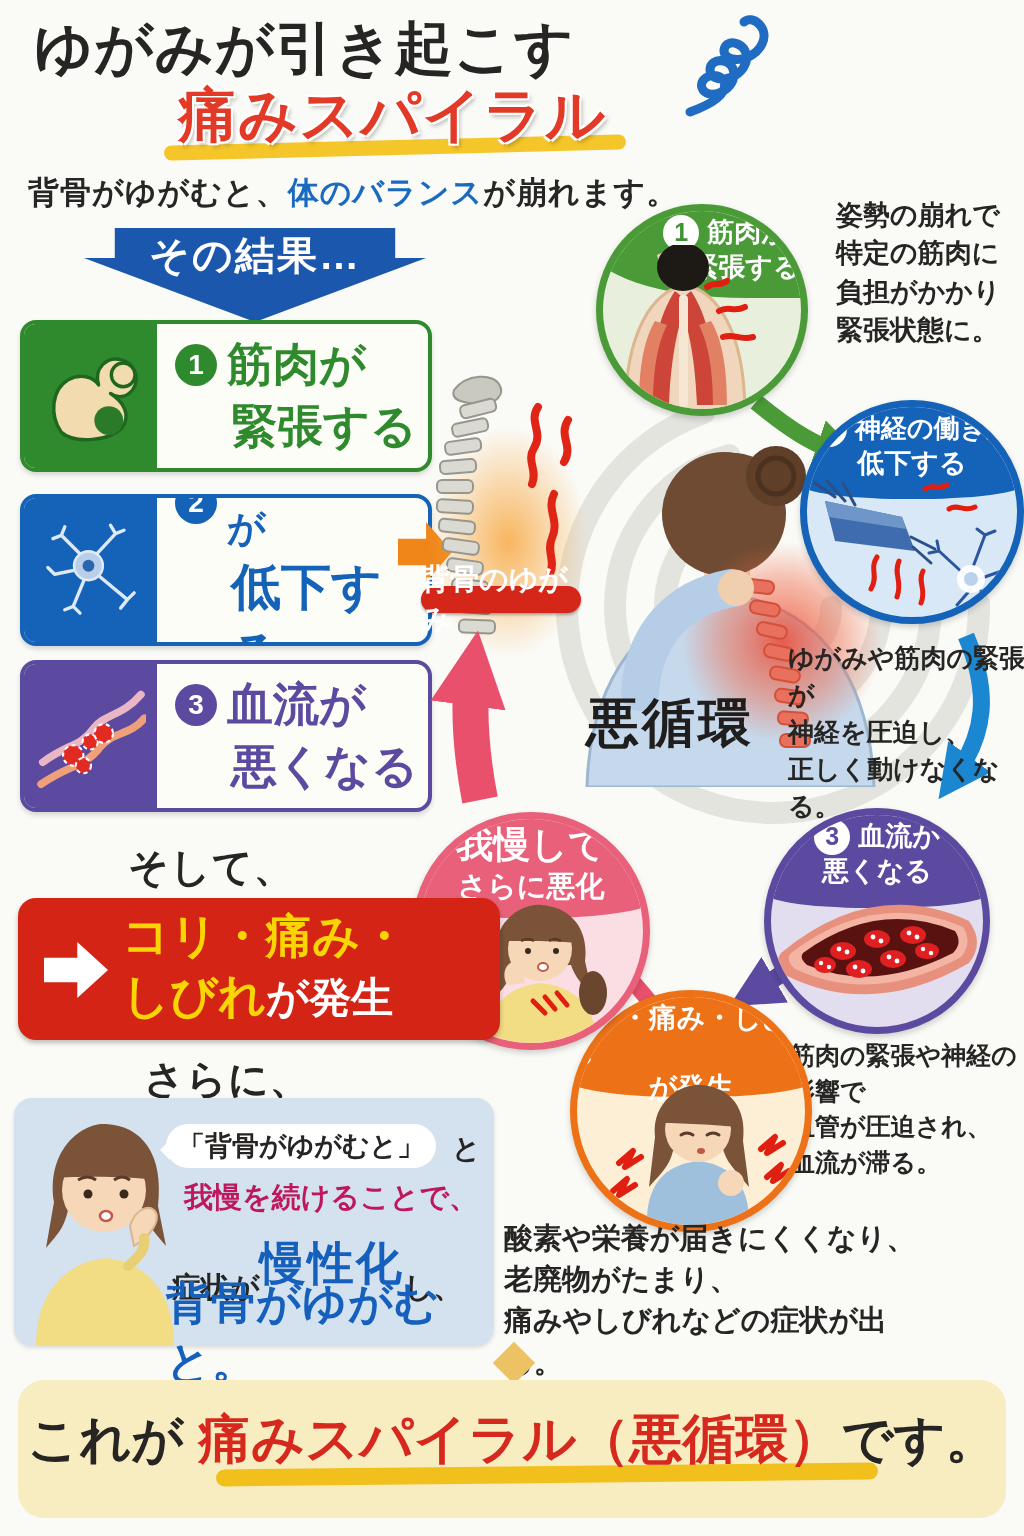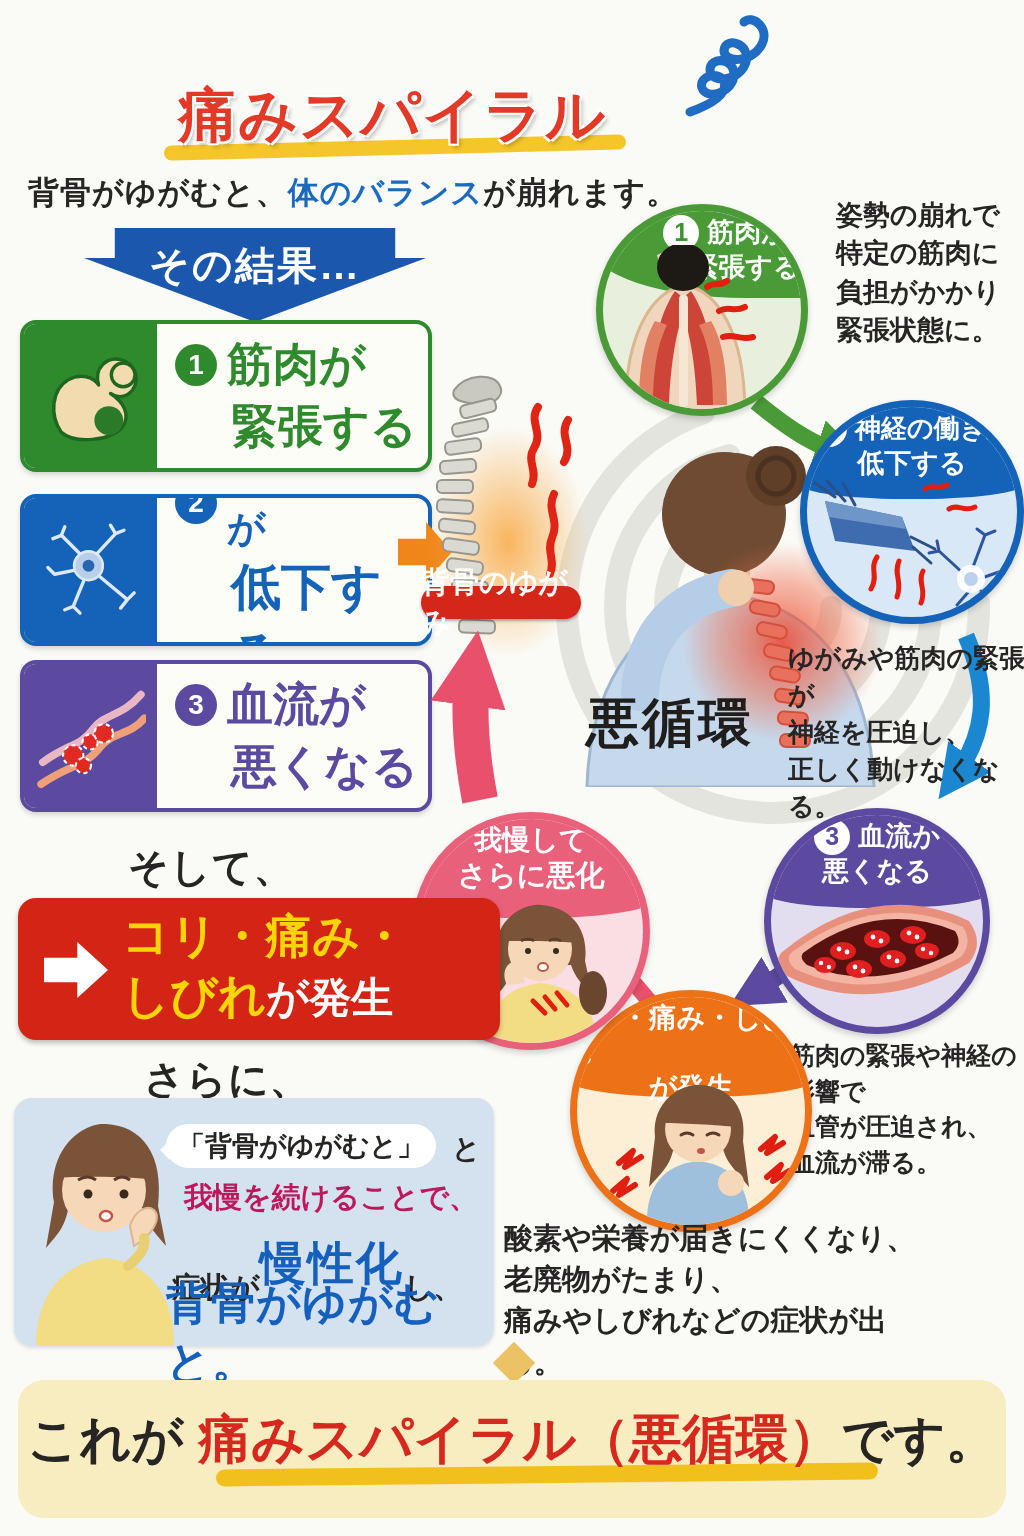--- a/index.html
+++ b/index.html
@@ -14,30 +14,30 @@
   .title1{left:34px;top:10px;font-size:58px;color:#262523;}
   .title2{left:178px;top:76px;font-size:59px;color:#e23a27;text-shadow:2px 2px 0 #fff,-2px 2px 0 #fff,2px -2px 0 #fff,-2px -2px 0 #fff,3px 4px 4px rgba(0,0,0,.25);}
   .title-underline{left:164px;top:140px;width:462px;height:15px;background:#f5c62a;border-radius:8px;transform:rotate(-1.4deg);}
   .subtitle{left:28px;top:172px;font-size:31px;color:#272625;}
   .subtitle .em{color:#1a6bbf;}
 
   
   .banner{left:84px;top:228px;width:342px;height:94px;background:#1b57ac;
           clip-path:polygon(9% 0,91% 0,91% 32%,100% 32%,50% 100%,0 32%,9% 32%);
           display:flex;justify-content:center;}
-  .banner span{color:#fff;font-size:40px;font-weight:900;margin-top:10px;letter-spacing:2px;}
+  .banner span{color:#fff;font-size:40px;font-weight:900;letter-spacing:2px;}
   .rbox{left:20px;width:412px;height:152px;border-radius:16px;border:4px solid;background:#fcfdf6;display:flex;overflow:hidden;box-shadow:0 3px 5px rgba(0,0,0,.15);}
   .rbox .iconcell{width:133px;flex:none;display:flex;align-items:center;justify-content:center;}
   .rbox .txtcell{flex:1;display:flex;flex-direction:column;justify-content:center;padding-left:18px;}
   .numdot{display:inline-flex;width:42px;height:42px;border-radius:50%;color:#fff;font-size:28px;font-weight:900;align-items:center;justify-content:center;margin-right:10px;flex:none;}
   .rline{display:flex;align-items:center;font-weight:900;}
   .rline2{padding-left:56px;}
 
   
-  .badge{left:421px;top:586px;width:160px;height:33px;background:#d5261a;border-radius:24px;color:#fff;
+  .badge{left:421px;top:586px;width:160px;height:27px;background:#d5261a;border-radius:24px;color:#fff;
          font-size:29px;font-weight:900;display:flex;align-items:center;justify-content:center;box-shadow:0 2px 3px rgba(0,0,0,.3);}
   .cycle-word{left:586px;top:688px;font-size:53px;color:#1f1e1c;letter-spacing:3px;}
   .orange-arrow{left:398px;top:522px;width:54px;height:60px;background:#f0861a;
                 clip-path:polygon(0 28%,52% 28%,52% 0,100% 50%,52% 100%,52% 72%,0 72%);}
 
   
   .circle{position:absolute;border-radius:50%;border:7px solid;overflow:hidden;box-shadow:0 3px 6px rgba(0,0,0,.18);}
   .cap{position:absolute;left:-6%;top:-4%;width:112%;height:48%;border-radius:0 0 46% 46%/0 0 18% 18%;}
   .cap-label{position:absolute;left:0;right:0;top:12px;display:flex;flex-direction:column;align-items:center;color:#fff;font-weight:900;line-height:1.25;}
   .capline{display:flex;align-items:center;}
@@ -76,20 +76,21 @@
 
   <svg class="abs" style="left:505px;top:395px;" width="515" height="430" viewBox="0 0 515 430">
     <g fill="none" stroke="#e4e4df" stroke-width="22" stroke-linecap="round">
       <circle cx="268" cy="212" r="58" stroke-dasharray="260 105"></circle>
       <circle cx="268" cy="212" r="108" stroke-dasharray="480 200"></circle>
       <circle cx="268" cy="212" r="158" stroke-dasharray="700 290"></circle>
       <circle cx="268" cy="212" r="206" stroke-dasharray="900 390"></circle>
     </g>
   </svg>
 
+  <div class="abs jp title1">ゆがみが引き起こす</div>
   <div class="abs title-underline"></div>
   <div class="abs jp title2">痛みスパイラル</div>
 
   <svg class="abs" style="left:682px;top:6px;" width="110" height="116" viewBox="0 0 110 116">
     <path d="M8,106 C30,98 46,88 42,76 C38,64 16,70 20,82 C25,95 52,86 52,68 C52,52 28,50 28,64 C28,78 58,76 64,56 C69,38 44,30 42,44 C41,57 70,58 80,38 C88,22 70,8 62,16" fill="none" stroke="#1f6cc2" stroke-width="9" stroke-linecap="round"></path>
   </svg>
 
   <div class="abs jp subtitle">
     <span>背骨がゆがむと、</span><span class="em">体のバランス</span><span>が崩れます。</span>
   </div>
@@ -393,21 +394,21 @@
       </g>
     </svg>
   </div>
   <div class="abs desc pre" style="left:504px;top:1218px;width:430px;font-size:29px;">酸素や栄養が届きにくくなり、
 老廃物がたまり、
 痛みやしびれなどの症状が出る。</div>
 
   <div class="circle" style="left:412px;top:812px;width:238px;height:238px;border-color:#e8607a;background:#fbdde4;">
     <div class="cap" style="background:#e8607a;">
       <div class="cap-label">
-        <div class="capline" style="font-size:28px;">我慢して</div>
+        <div class="capline" style="font-size:37px;">我慢して</div>
         <div class="capline" style="font-size:29px;">さらに悪化</div>
       </div>
     </div>
     <svg style="position:absolute;left:14px;bottom:-4px;" width="212" height="150" viewBox="0 0 212 150">
       <path d="M52,150 C52,112 72,90 108,86 C144,90 164,112 164,150 Z" fill="#f2dc84"></path>
       <path d="M64,60 C58,24 90,6 108,8 C138,10 156,32 152,64 L160,100 C148,86 142,80 138,68 L80,70 C76,86 70,92 58,104 Z" fill="#7a5338"></path>
       <ellipse cx="160" cy="96" rx="14" ry="22" fill="#6a462e"></ellipse>
       <circle cx="107" cy="52" r="32" fill="#f6d7b8"></circle>
       <path d="M68,44 C76,24 94,14 110,16 C132,18 146,34 146,46 C128,44 90,44 68,44 Z" fill="#7a5338"></path>
       <circle cx="95" cy="54" r="3" fill="#3a2a1e"></circle>

